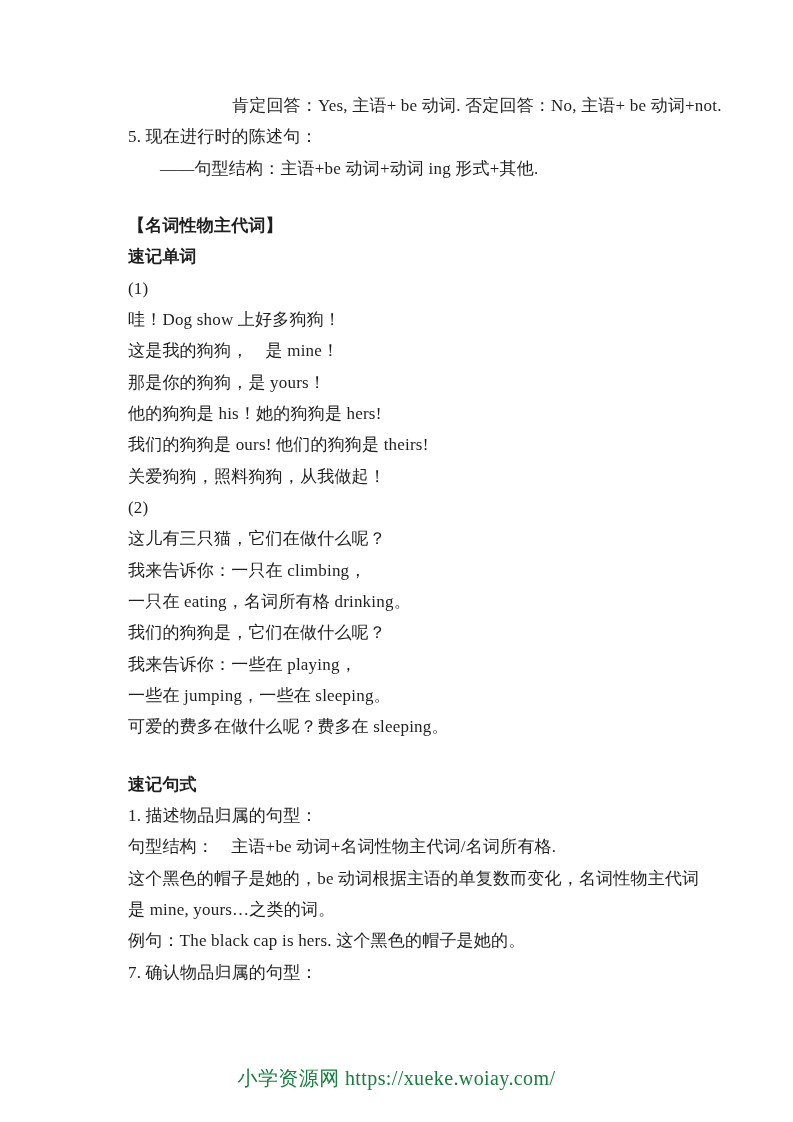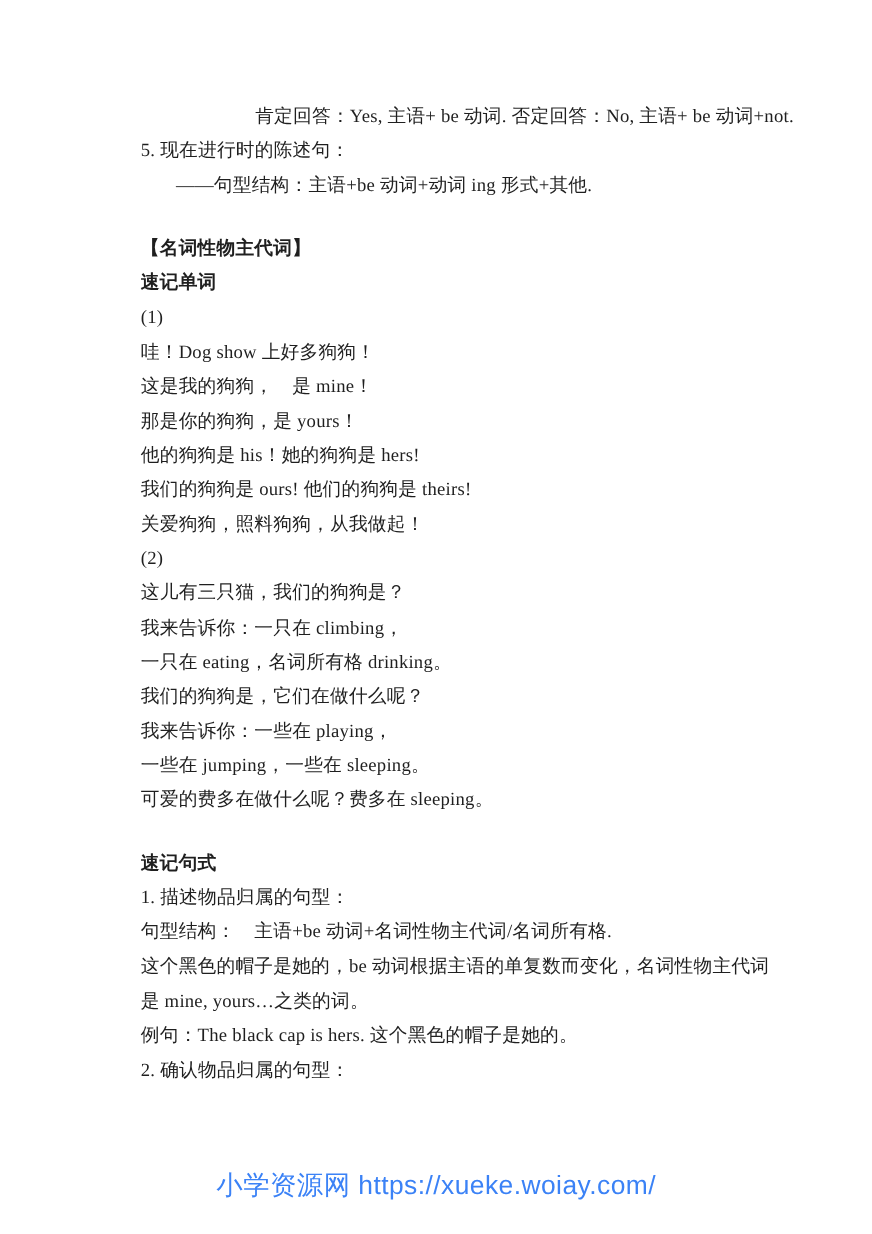--- a/index.html
+++ b/index.html
@@ -34,24 +34,24 @@
   .line.blank { height: 26px; line-height: 26px; }
   .line.indent-hang { padding-left: 104px; }
   .line.indent-dash { padding-left: 32px; }
   .line.indent-none { padding-left: 0; }
   .footer {
     position: absolute;
     left: 0;
     right: 0;
     top: 1066px;
     text-align: center;
-    font-family: Liberation Sans, sans-serif;
-    font-size: 24px;
+    font-family: Liberation Serif, serif;
+    font-size: 20px;
     line-height: 24px;
-    color: #3b82f6;
+    color: #15803d;
     letter-spacing: 0.4px;
   }
 </style>
 </head>
 <body>
 
 <div class="page">
   <div class="content">
 
   <div class="line body indent-hang">肯定回答：Yes, 主语+ be 动词. 否定回答：No, 主语+ be 动词+not.</div>
@@ -61,30 +61,30 @@
       <div class="line heading indent-none">【名词性物主代词】</div>
       <div class="line heading indent-none">速记单词</div>
       <div class="line body indent-none">(1)</div>
       <div class="line body indent-none">哇！Dog show 上好多狗狗！</div>
       <div class="line body indent-none">这是我的狗狗，　是 mine！</div>
       <div class="line body indent-none">那是你的狗狗，是 yours！</div>
       <div class="line body indent-none">他的狗狗是 his！她的狗狗是 hers!</div>
       <div class="line body indent-none">我们的狗狗是 ours! 他们的狗狗是 theirs!</div>
       <div class="line body indent-none">关爱狗狗，照料狗狗，从我做起！</div>
       <div class="line body indent-none">(2)</div>
-      <div class="line body indent-none">这儿有三只猫，我们的狗狗是？</div>
+      <div class="line body indent-none">这儿有三只猫，它们在做什么呢？</div>
       <div class="line body indent-none">我来告诉你：一只在 climbing，</div>
       <div class="line body indent-none">一只在 eating，名词所有格 drinking。</div>
       <div class="line body indent-none">我们的狗狗是，它们在做什么呢？</div>
       <div class="line body indent-none">我来告诉你：一些在 playing，</div>
       <div class="line body indent-none">一些在 jumping，一些在 sleeping。</div>
       <div class="line body indent-none">可爱的费多在做什么呢？费多在 sleeping。</div>
       <div class="line blank indent-none"></div>
       <div class="line heading indent-none">速记句式</div>
       <div class="line body indent-none">1. 描述物品归属的句型：</div>
       <div class="line body indent-none">句型结构：　主语+be 动词+名词性物主代词/名词所有格.</div>
       <div class="line body indent-none">这个黑色的帽子是她的，be 动词根据主语的单复数而变化，名词性物主代词</div>
       <div class="line body indent-none">是 mine, yours…之类的词。</div>
       <div class="line body indent-none">例句：The black cap is hers. 这个黑色的帽子是她的。</div>
-      <div class="line body indent-none">2. 确认物品归属的句型：</div>
+      <div class="line body indent-none">7. 确认物品归属的句型：</div>
     </div>
   <div class="footer">小学资源网 https://xueke.woiay.com/</div>
 </div>
 
 </body></html>

